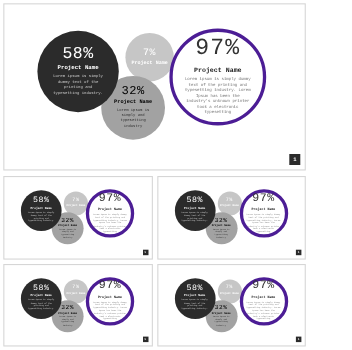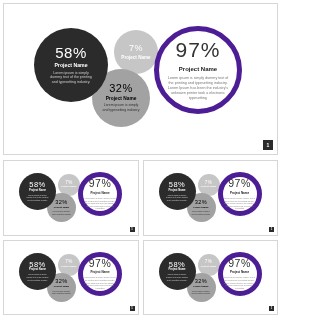--- a/index.html
+++ b/index.html
@@ -13,20 +13,21 @@
     overflow: hidden;
     font-family: "Liberation Sans", sans-serif;
   }
 
   .page {
     position: relative;
     width: 281px;
     height: 280px;
     background: #ffffff;
     box-sizing: border-box;
+    font-family: Liberation Mono, monospace;
   }
 
   
   .hero {
     position: absolute;
     left: 3px;
     top: 3px;
     width: 275px;
     height: 152px;
     background: #ffffff;
@@ -63,21 +64,21 @@
     color: #ffffff;
   }
   
   .c-mid {
     background: #a2a2a2;
     color: #000000;
   }
   
   .c-outline {
     background: #ffffff;
-    border: 5px solid #4c1d95;
+    border: 3px solid #4c1d95;
     color: #333333;
   }
 
   .pct {
     font-weight: 400;
     letter-spacing: 0.5px;
     line-height: 1;
   }
   .pname {
     font-weight: 700;

